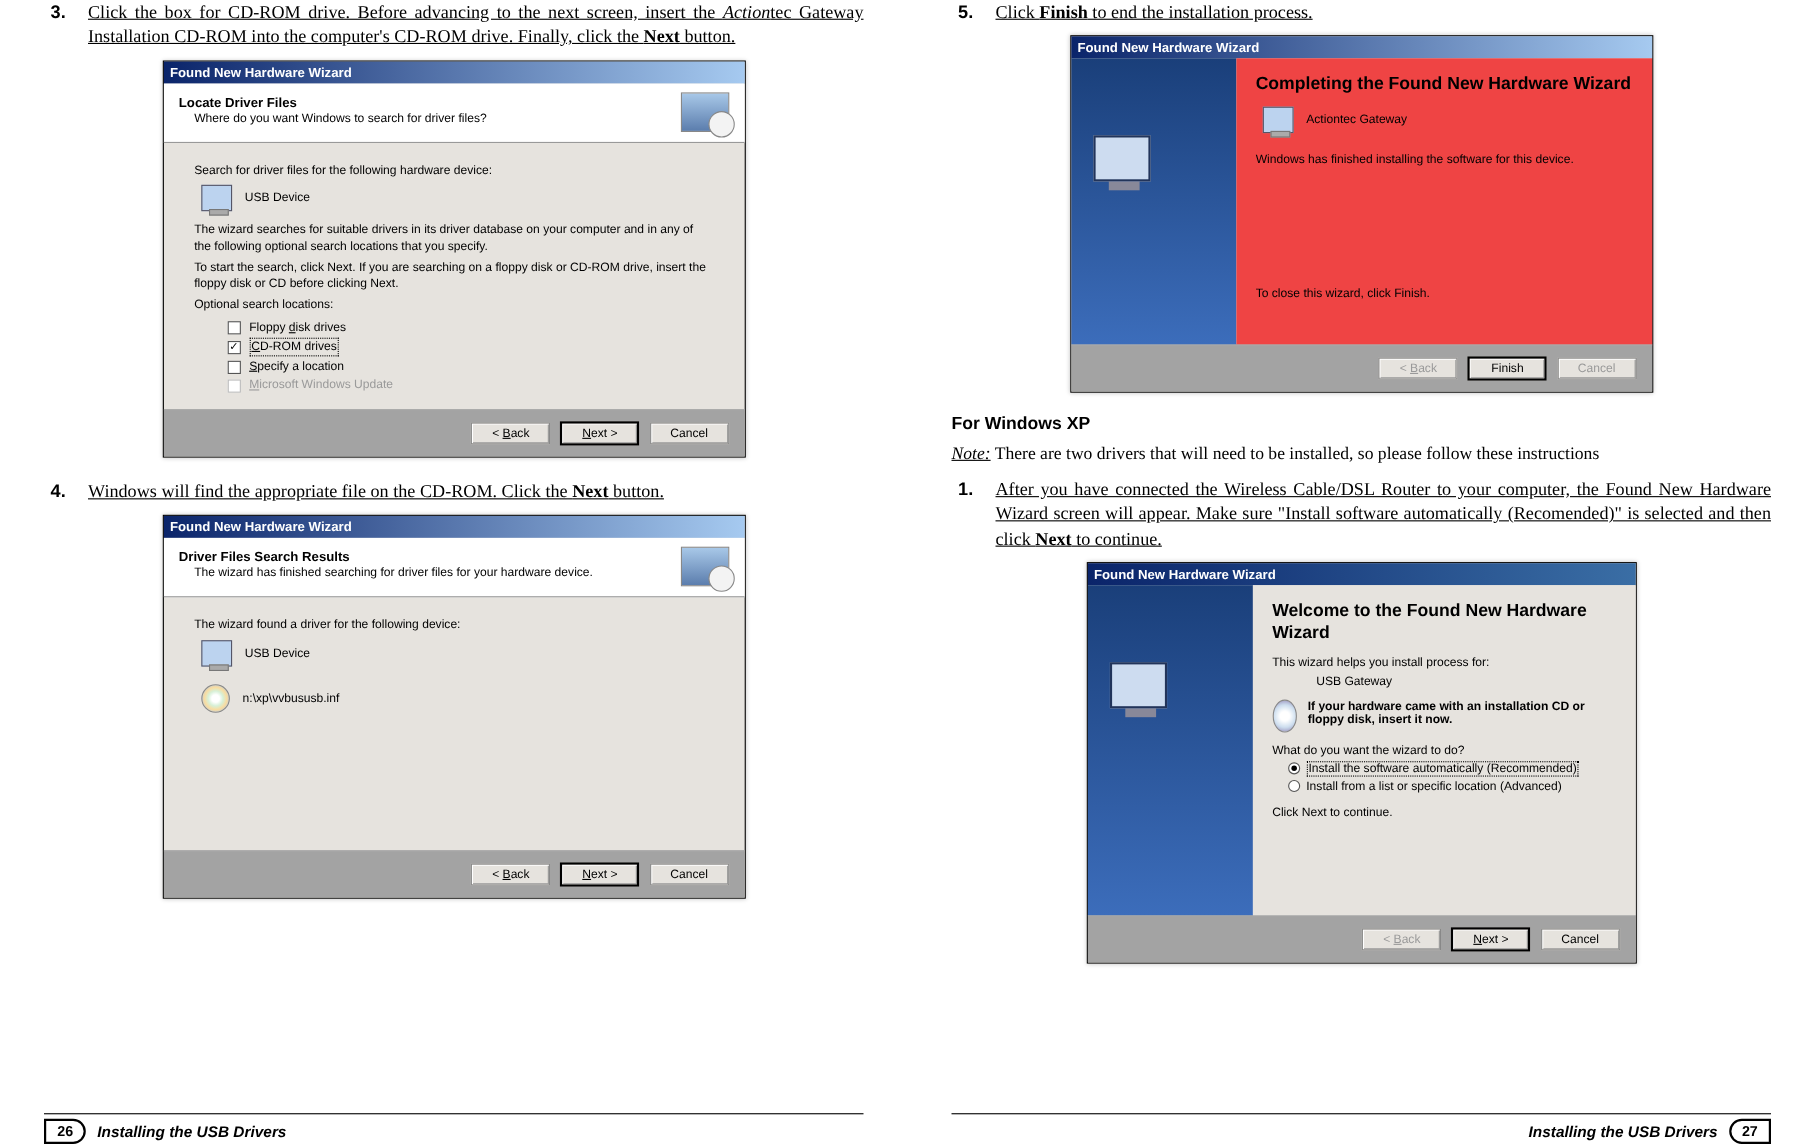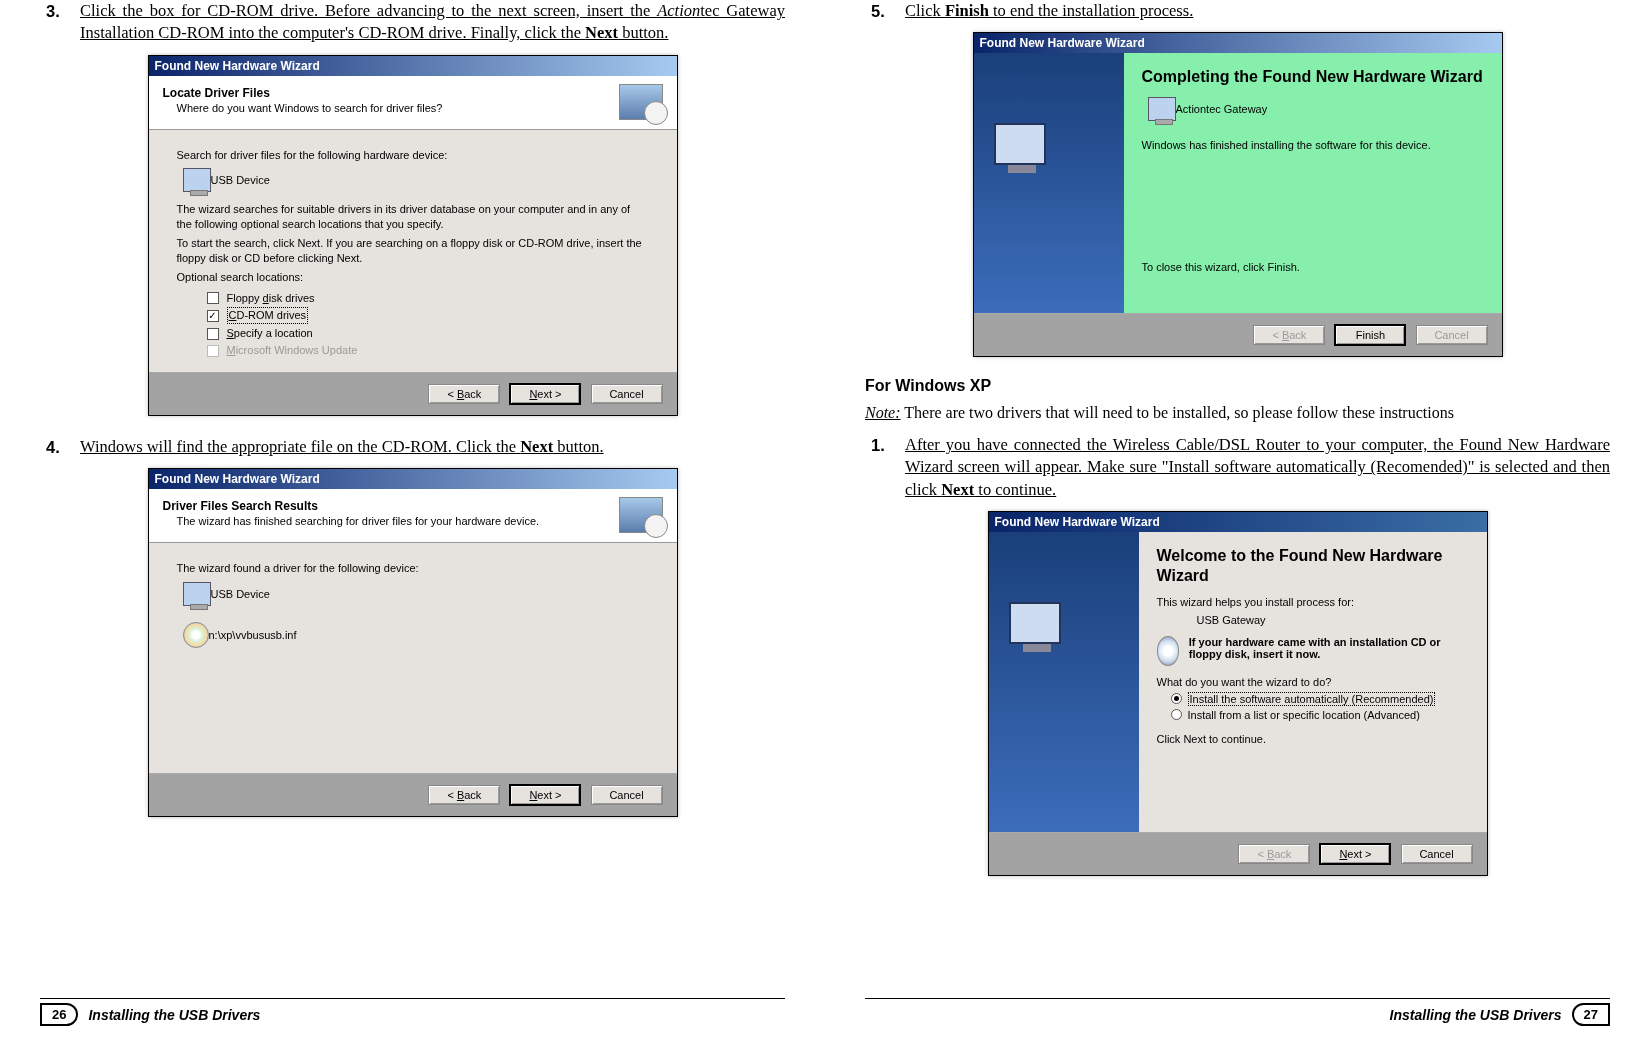--- a/index.html
+++ b/index.html
@@ -79,21 +79,21 @@
     background:#f3f3f3;border:1px solid #888;
   }
 
   .wiz-body {
     padding: 14px 28px 10px 28px;
     color: #000;
     font-size: 11px;
     line-height: 1.35;
   }
   .wiz-body p { margin: 4px 0; }
-  .dev-row { display:flex; align-items:center; margin:6px 0 10px 6px;}
+  .dev-row { display:flex; align-items:center; gap:12px; margin:6px 0 10px 6px;}
   .monitor-icon {
     width:28px;height:24px;border:1px solid #556;background:#bcd3ef;position:relative;
   }
   .monitor-icon::after{content:"";position:absolute;left:6px;bottom:-5px;width:16px;height:4px;background:#aaa;border:1px solid #777;}
   .cd-icon{
     width:26px;height:26px;border-radius:50%;
     background:radial-gradient(circle,#fff 20%,#d7f0d7 40%,#f9dca0 60%,#bcd 80%);
     border:1px solid #888;position:relative;
   }
 
@@ -135,21 +135,21 @@
     min-height: 260px;
     background: linear-gradient(#1a3f7a,#3c6dbb);
     position: relative;
   }
   .wiz-side .side-mon{
     position:absolute;left:20px;top:70px;width:52px;height:42px;
     border:2px solid #22345a;background:#cddcf0;
   }
   .wiz-side .side-mon::after{content:"";position:absolute;left:12px;bottom:-10px;width:28px;height:8px;background:#889;}
   .wiz-main { flex:1; background:#e6e3de; padding:14px 18px 8px 18px; position:relative;}
-  .wiz-main.white{background:#86efac;}
+  .wiz-main.white{background:#ef4444;}
   .wiz-main .big-title{font-family:Arial, sans-serif;font-weight:bold;font-size:16px;line-height:1.25;margin-bottom:10px;}
   .radio-row{display:flex;align-items:center;gap:6px;margin:3px 0;}
   .radio{width:11px;height:11px;border:1px solid #555;border-radius:50%;background:#fff;display:inline-flex;align-items:center;justify-content:center;}
   .radio .dot{width:5px;height:5px;border-radius:50%;background:#000;}
 
   .xp-cd-row{display:flex;gap:10px;align-items:flex-start;margin:10px 0;}
   .xp-cd-icon{width:30px;height:30px;border-radius:50%;background:radial-gradient(circle,#fff 25%,#cde 60%,#aac 80%);border:1px solid #888;}
 
   
   .section-h {
@@ -157,21 +157,21 @@
     font-weight: bold;
     font-size: 16px;
     margin: 14px 0 8px 0;
   }
   .note { font-size: 16px; margin-bottom: 10px; line-height:1.3;}
   .note .i{font-style:italic;text-decoration:underline;}
 
   
   .footer {
     position: absolute;
-    bottom: 18px;
+    bottom: 4px;
     width: 745px;
     border-top: 1px solid #000;
     padding-top: 4px;
     font-family: Arial, Helvetica, sans-serif;
     font-size: 14px;
     display: flex;
     align-items: center;
   }
   .footer.left { left: 40px; justify-content: flex-start; }
   .footer.right { left: 865px; justify-content: flex-end; }

